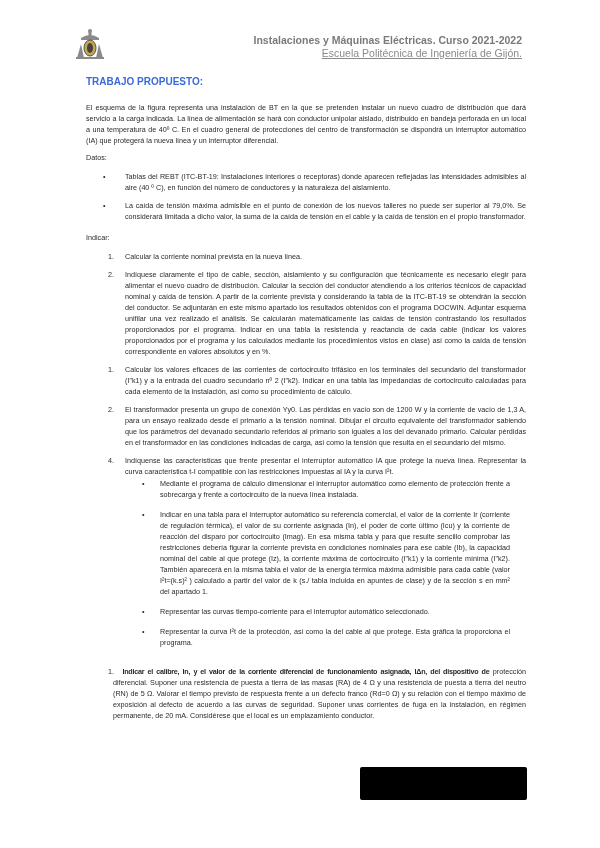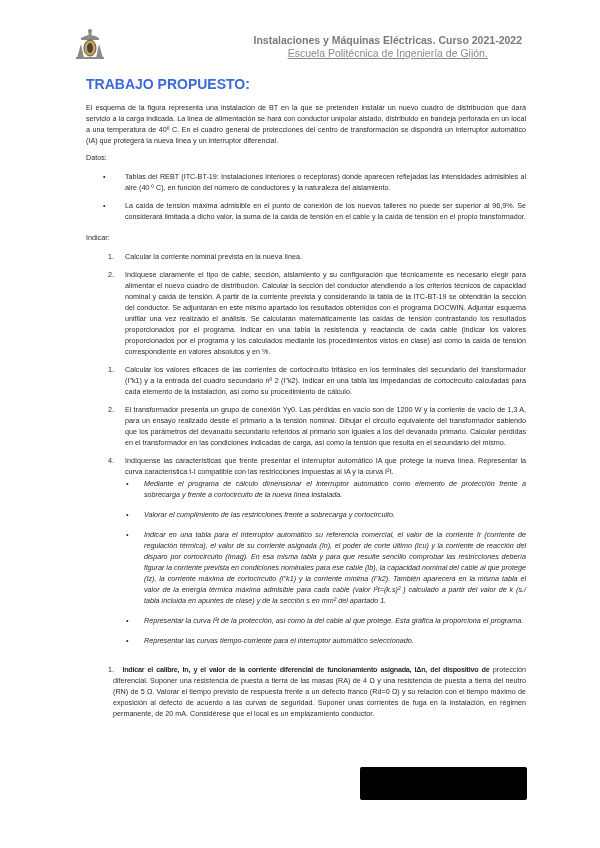--- a/index.html
+++ b/index.html
@@ -1,33 +1,33 @@
 <!DOCTYPE html>
 <html><head>
 <meta charset="utf-8">
 <style>
   html, body { margin: 0; padding: 0; background: #ffffff; }
   body { width: 600px; height: 848px; position: relative; overflow: hidden;
          font-family: "Liberation Sans", sans-serif; color: #2a2a2a; }
   .page { position: absolute; left: 0; top: 0; width: 600px; height: 848px; }
   .logo { position: absolute; left: 75px; top: 28px; width: 30px; height: 32px; }
-  .header { position: absolute; right: 78px; top: 34px; text-align: center; }
+  .header { position: absolute; right: 78px; top: 34px; text-align: right; }
   .header .title { font-size: 10.5px; color: #7a7a7a; font-weight: bold; letter-spacing: 0; }
   .header .subtitle { font-size: 10.5px; color: #8a8a8a; margin-top: 1px; text-decoration: underline; }
-  .section-title { position: absolute; left: 86px; top: 76px; font-size: 14px; font-weight: bold; color: #3b6bd8; }
+  .section-title { position: absolute; left: 86px; top: 76px; font-size: 10px; font-weight: bold; color: #3b6bd8; }
   .content { position: absolute; left: 86px; top: 102px; width: 440px; font-size: 7.2px; line-height: 11px; text-align: justify; }
   p { margin: 0 0 6px 0; }
   .label { margin: 6px 0 8px 0; }
   ul.bul { list-style: none; margin: 0; padding: 0; }
   ul.bul > li { position: relative; padding-left: 39px; margin-bottom: 7px; }
   ul.bul > li::before { content: "•"; position: absolute; left: 17px; top: 0; }
   ol.num { list-style: none; margin: 0; padding: 0; }
   ol.num > li { position: relative; padding-left: 39px; margin-bottom: 7px; }
   ol.num > li .n { position: absolute; left: 22px; top: 0; }
-  ul.sub { list-style: none; margin: 0; padding: 0; font-style: italic; }
+  ul.sub { list-style: none; margin: 16px; padding: 0; }
   ul.sub > li { position: relative; padding-left: 19px; margin-bottom: 9px; }
   ul.sub > li::before { content: "•"; position: absolute; left: 1px; top: 0; }
   .bold-lead { font-weight: bold; letter-spacing: -0.25px; }
   .redacted { position: absolute; left: 360px; top: 767px; width: 167px; height: 33px; background: #000; border-radius: 2px; }
 </style>
 </head>
 <body>
 
 <div class="page">
 
@@ -52,21 +52,21 @@
   </div>
 
   <div class="section-title">TRABAJO PROPUESTO:</div>
 
   <div class="content">
     <p>El esquema de la figura representa una instalación de BT en la que se pretenden instalar un nuevo cuadro de distribución que dará servicio a la carga indicada. La línea de alimentación se hará con conductor unipolar aislado, distribuido en bandeja perforada en un local a una temperatura de 40º C. En el cuadro general de protecciones del centro de transformación se dispondrá un interruptor automático (IA) que protegerá la nueva línea y un interruptor diferencial.</p>
 
     <div class="label">Datos:</div>
     <ul class="bul">
       <li>Tablas del REBT (ITC-BT-19: Instalaciones interiores o receptoras) donde aparecen reflejadas las intensidades admisibles al aire (40 º C), en función del número de conductores y la naturaleza del aislamiento.</li>
-      <li>La caída de tensión máxima admisible en el punto de conexión de los nuevos talleres no puede ser superior al 96,9%. Se considerará limitada a dicho valor, la suma de la caída de tensión en el cable y la caída de tensión en el propio transformador.</li>
+      <li>La caída de tensión máxima admisible en el punto de conexión de los nuevos talleres no puede ser superior al 79,0%. Se considerará limitada a dicho valor, la suma de la caída de tensión en el cable y la caída de tensión en el propio transformador.</li>
     </ul>
 
     <div class="label" style="margin-top:10px;">Indicar:</div>
     <ol class="num">
       <li>
         <span class="n">1.</span>
         <span>Calcular la corriente nominal prevista en la nueva línea.</span>
       </li>
       <li>
         <span class="n">2.</span>
@@ -78,24 +78,23 @@
       </li>
       <li>
         <span class="n">2.</span>
         <span>El transformador presenta un grupo de conexión Yy0. Las pérdidas en vacío son de 1200 W y la corriente de vacío de 1,3 A, para un ensayo realizado desde el primario a la tensión nominal. Dibujar el circuito equivalente del transformador sabiendo que los parámetros del devanado secundario referidos al primario son iguales a los del devanado primario. Calcular pérdidas en el transformador en las condiciones indicadas de carga, así como la tensión que resulta en el secundario del mismo.</span>
       </li>
       <li>
         <span class="n">4.</span>
         <span>Indíquense las características que frente presentar el interruptor automático IA que protege la nueva línea. Representar la curva característica t-I compatible con las restricciones impuestas al IA y la curva I²t.</span>
         <ul class="sub" style="margin-top:1px;">
           <li>Mediante el programa de cálculo dimensionar el interruptor automático como elemento de protección frente a sobrecarga y frente a cortocircuito de la nueva línea instalada.</li>
-          <li>Valorar el cumplimiento de las restricciones frente a sobrecarga y cortocircuito.</li>
           <li>Indicar en una tabla para el interruptor automático su referencia comercial, el valor de la corriente Ir (corriente de regulación térmica), el valor de su corriente asignada (In), el poder de corte último (Icu) y la corriente de reacción del disparo por cortocircuito (Imag). En esa misma tabla y para que resulte sencillo comprobar las restricciones debería figurar la corriente prevista en condiciones nominales para ese cable (Ib), la capacidad nominal del cable al que protege (Iz), la corriente máxima de cortocircuito (I"k1) y la corriente mínima (I"k2). También aparecerá en la misma tabla el valor de la energía térmica máxima admisible para cada cable (valor I²t=(k.s)² ) calculado a partir del valor de k (s./ tabla incluida en apuntes de clase) y de la sección s en mm² del apartado 1.</li>
+          <li>Representar las curvas tiempo-corriente para el interruptor automático seleccionado.</li>
           <li>Representar la curva I²t de la protección, así como la del cable al que protege. Esta gráfica la proporciona el programa.</li>
-          <li>Representar las curvas tiempo-corriente para el interruptor automático seleccionado.</li>
         </ul>
       </li>
     </ol>
 
     <ol class="num" style="margin-top:18px;">
       <li style="padding-left:27px;">
         <span class="n" style="left:22px;">1.</span>
         <span style="display:inline-block; width:6px;"></span>
         <span class="bold-lead">Indicar el calibre, In, y el valor de la corriente diferencial de funcionamiento asignada, IΔn, del dispositivo de</span>
         <span>protección diferencial. Suponer una resistencia de puesta a tierra de las masas (RA) de 4 Ω y una resistencia de puesta a tierra del neutro (RN) de 5 Ω. Valorar el tiempo previsto de respuesta frente a un defecto franco (Rd=0 Ω) y su relación con el tiempo máximo de exposición al defecto de acuerdo a las curvas de seguridad. Suponer unas corrientes de fuga en la instalación, en régimen permanente, de 20 mA. Considérese que el local es un emplazamiento conductor.</span>

